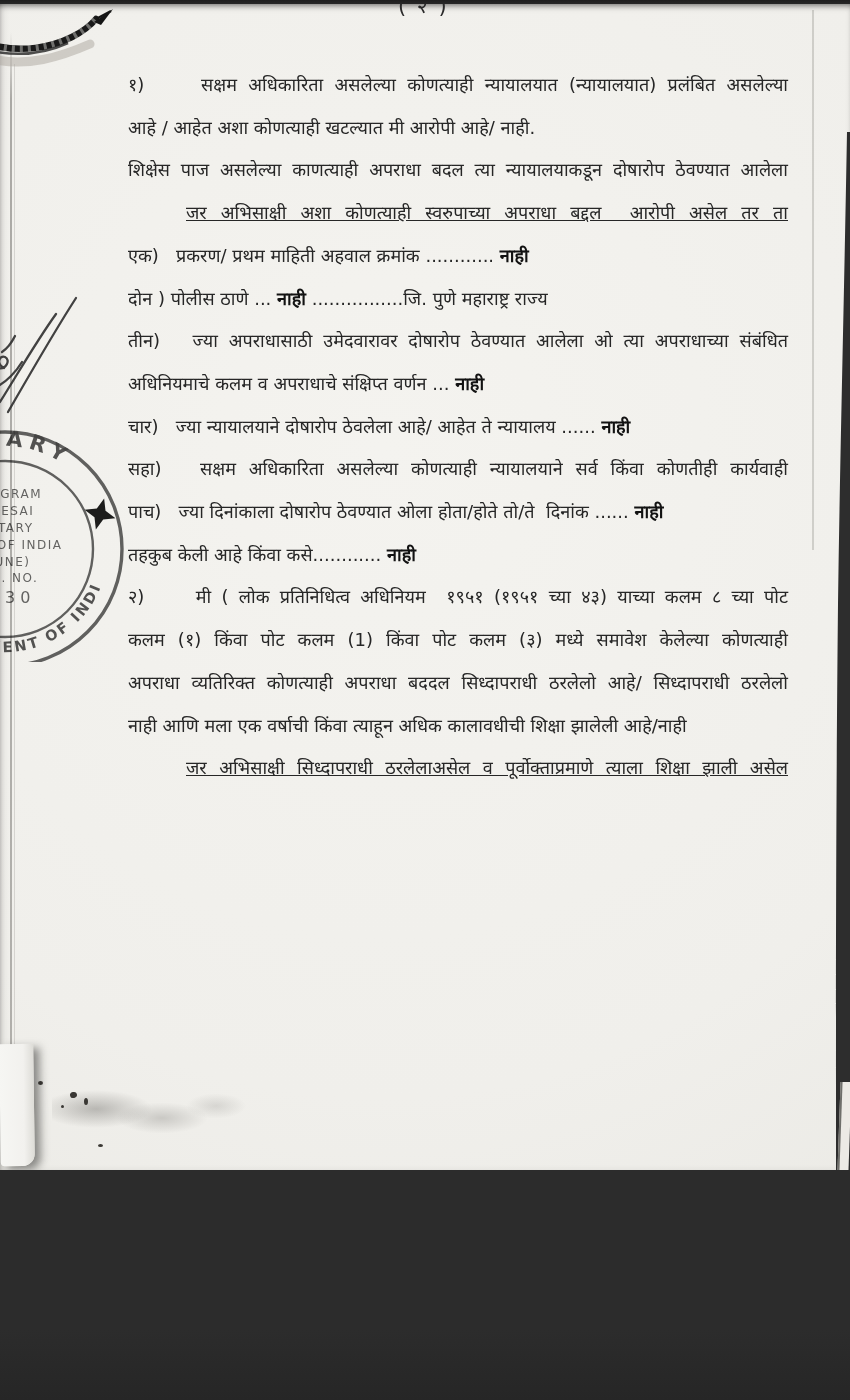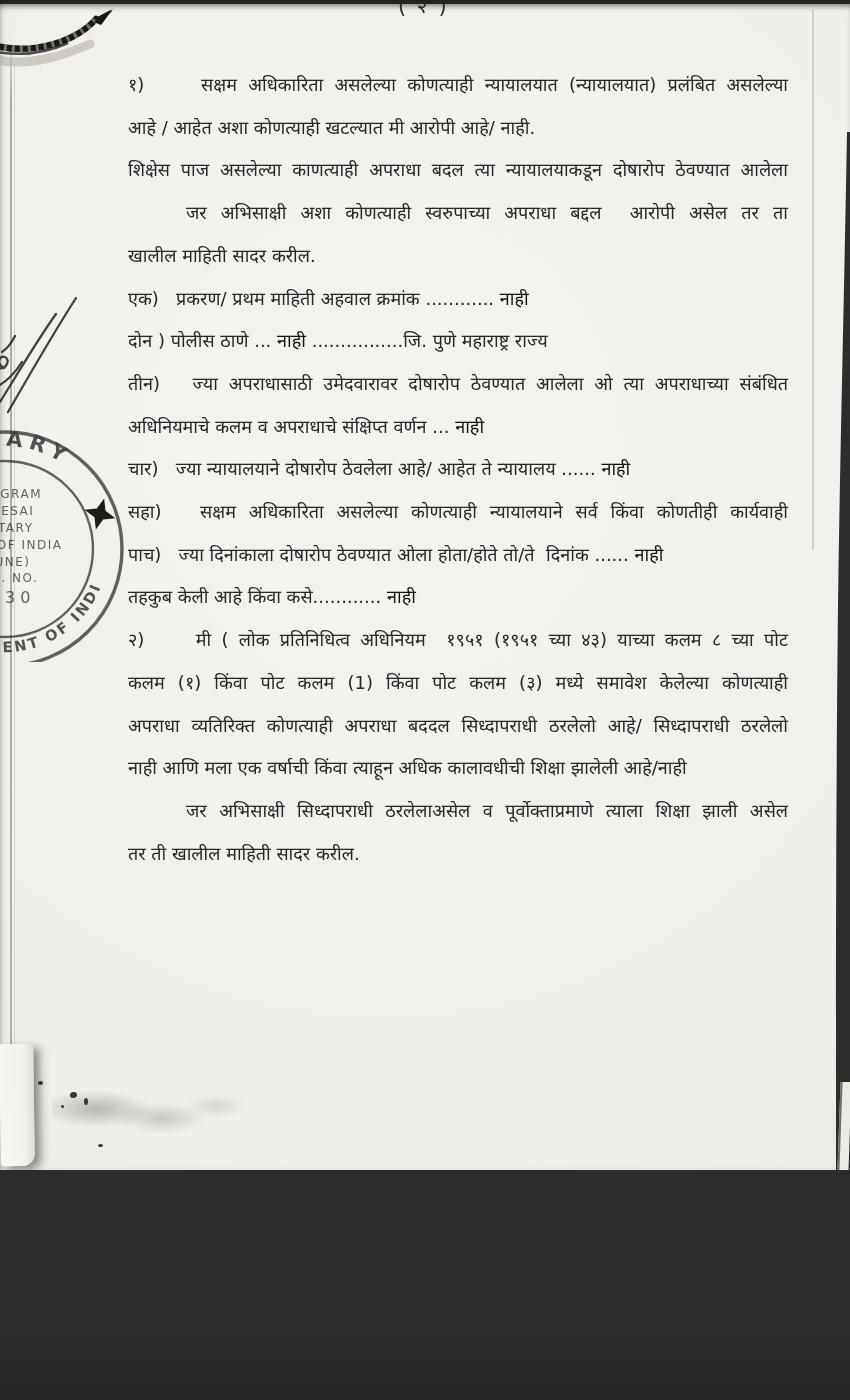--- a/index.html
+++ b/index.html
@@ -20,23 +20,23 @@
   
   .textcol{
     position:absolute;left:84px;right:62px;top:60px;color:#262626;
     font-size:18px;
     margin-left:44px;
   }
   .line{
     min-height:42.7px;line-height:42.7px;white-space:pre-wrap;
     text-rendering:optimizeLegibility;
   }
-  .line .b{font-weight:normal;color:#121212;}
+  .line .b{font-weight:bold;color:#121212;}
   .just{text-align:justify;text-align-last:justify;}
-  .ind{text-indent:58px;}
+  .ind{text-indent:58px;text-decoration:underline;}
   
   .foldline-left{
     position:absolute;left:10px;top:28px;height:1115px;width:2px;
     background:linear-gradient(180deg,rgba(100,98,94,0),rgba(100,98,94,.5) 6%,rgba(100,98,94,.45) 92%,rgba(100,98,94,0));
   }
   .foldline-left2{
     position:absolute;left:14px;top:60px;height:1000px;width:1px;background:rgba(130,128,122,.25);
   }
   .foldline-right{
     position:absolute;left:812px;top:6px;height:540px;width:2px;background:rgba(120,118,112,.28);
@@ -79,35 +79,33 @@
 
 <div class="paper">
 
   <span class="pagenum">( २ )</span>
 
   <div class="textcol" id="textcol">
       <div class="line just"><span>१)     सक्षम अधिकारिता असलेल्या कोणत्याही न्यायालयात (न्यायालयात) प्रलंबित असलेल्या</span></div>
       <div class="line"><span>आहे / आहेत अशा कोणत्याही खटल्यात मी आरोपी आहे/ नाही.</span></div>
       <div class="line just"><span>शिक्षेस पाज असलेल्या काणत्याही अपराधा बदल त्या न्यायालयाकडून दोषारोप ठेवण्यात आलेला</span></div>
       <div class="line just ind"><span>जर अभिसाक्षी अशा कोणत्याही स्वरुपाच्या अपराधा बद्दल  आरोपी असेल तर ता</span></div>
-      <div class="line"><span>खालील माहिती सादर करील.</span></div>
       <div class="line"><span>एक)   प्रकरण/ प्रथम माहिती अहवाल क्रमांक ............ </span><span class="b">नाही</span></div>
       <div class="line"><span>दोन ) पोलीस ठाणे ... </span><span class="b">नाही</span><span> ................जि. पुणे महाराष्ट्र राज्य</span></div>
       <div class="line just"><span>तीन)   ज्या अपराधासाठी उमेदवारावर दोषारोप ठेवण्यात आलेला ओ त्या अपराधाच्या संबंधित</span></div>
       <div class="line"><span>अधिनियमाचे कलम व अपराधाचे संक्षिप्त वर्णन ... </span><span class="b">नाही</span></div>
       <div class="line"><span>चार)   ज्या न्यायालयाने दोषारोप ठेवलेला आहे/ आहेत ते न्यायालय ...... </span><span class="b">नाही</span></div>
       <div class="line just"><span>सहा)   सक्षम अधिकारिता असलेल्या कोणत्याही न्यायालयाने सर्व किंवा कोणतीही कार्यवाही</span></div>
       <div class="line"><span>पाच)   ज्या दिनांकाला दोषारोप ठेवण्यात ओला होता/होते तो/ते  दिनांक ...... </span><span class="b">नाही</span></div>
       <div class="line"><span>तहकुब केली आहे किंवा कसे............ </span><span class="b">नाही</span></div>
       <div class="line just"><span>२)     मी ( लोक प्रतिनिधित्व अधिनियम  १९५१ (१९५१ च्या ४३) याच्या कलम ८ च्या पोट</span></div>
       <div class="line just"><span>कलम (१) किंवा पोट कलम (1) किंवा पोट कलम (३) मध्ये समावेश केलेल्या कोणत्याही</span></div>
       <div class="line just"><span>अपराधा व्यतिरिक्त कोणत्याही अपराधा बददल सिध्दापराधी ठरलेलो आहे/ सिध्दापराधी ठरलेलो</span></div>
       <div class="line"><span>नाही आणि मला एक वर्षाची किंवा त्याहून अधिक कालावधीची शिक्षा झालेली आहे/नाही</span></div>
       <div class="line just ind"><span>जर अभिसाक्षी सिध्दापराधी ठरलेलाअसेल व पूर्वोक्ताप्रमाणे त्याला शिक्षा झाली असेल</span></div>
-      <div class="line"><span>तर ती खालील माहिती सादर करील.</span></div>
     </div>
 
   <div class="foldline-left"></div>
   <div class="foldline-left2"></div>
   <div class="foldline-right"></div>
 
   <div class="smudge"></div>
   <div class="speck s1"></div>
   <div class="speck s2"></div>
   <div class="speck s3"></div>

